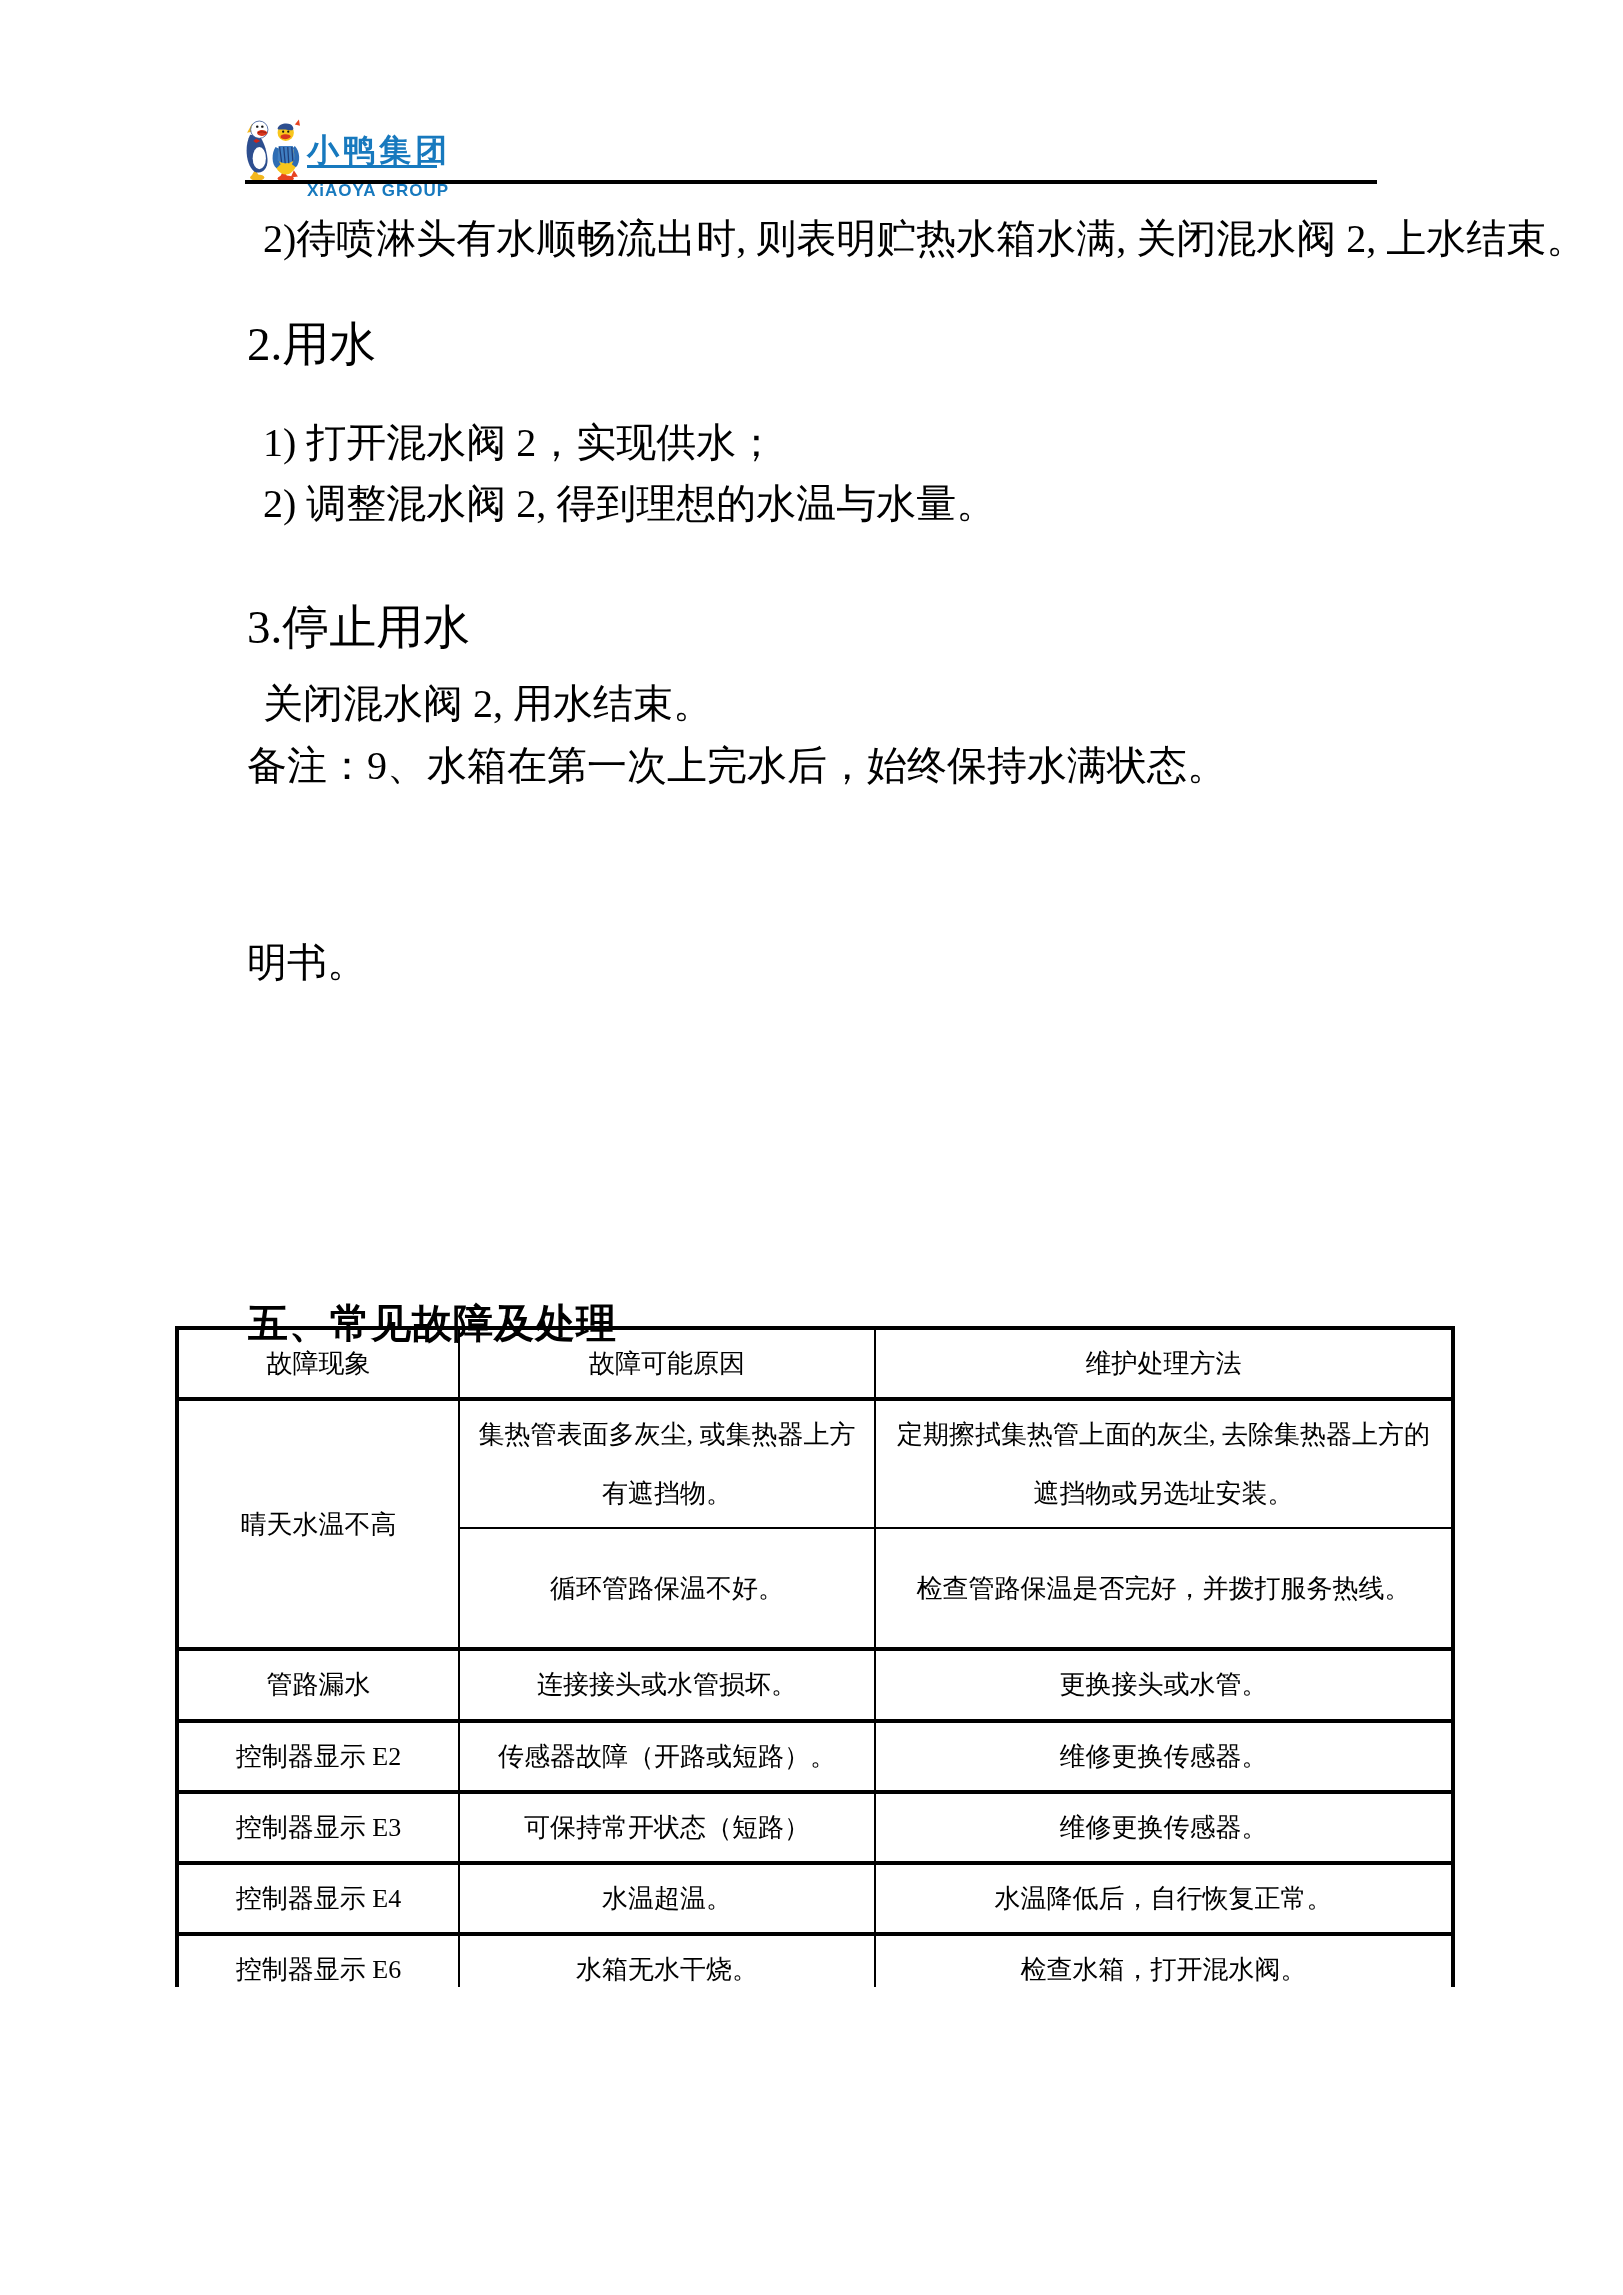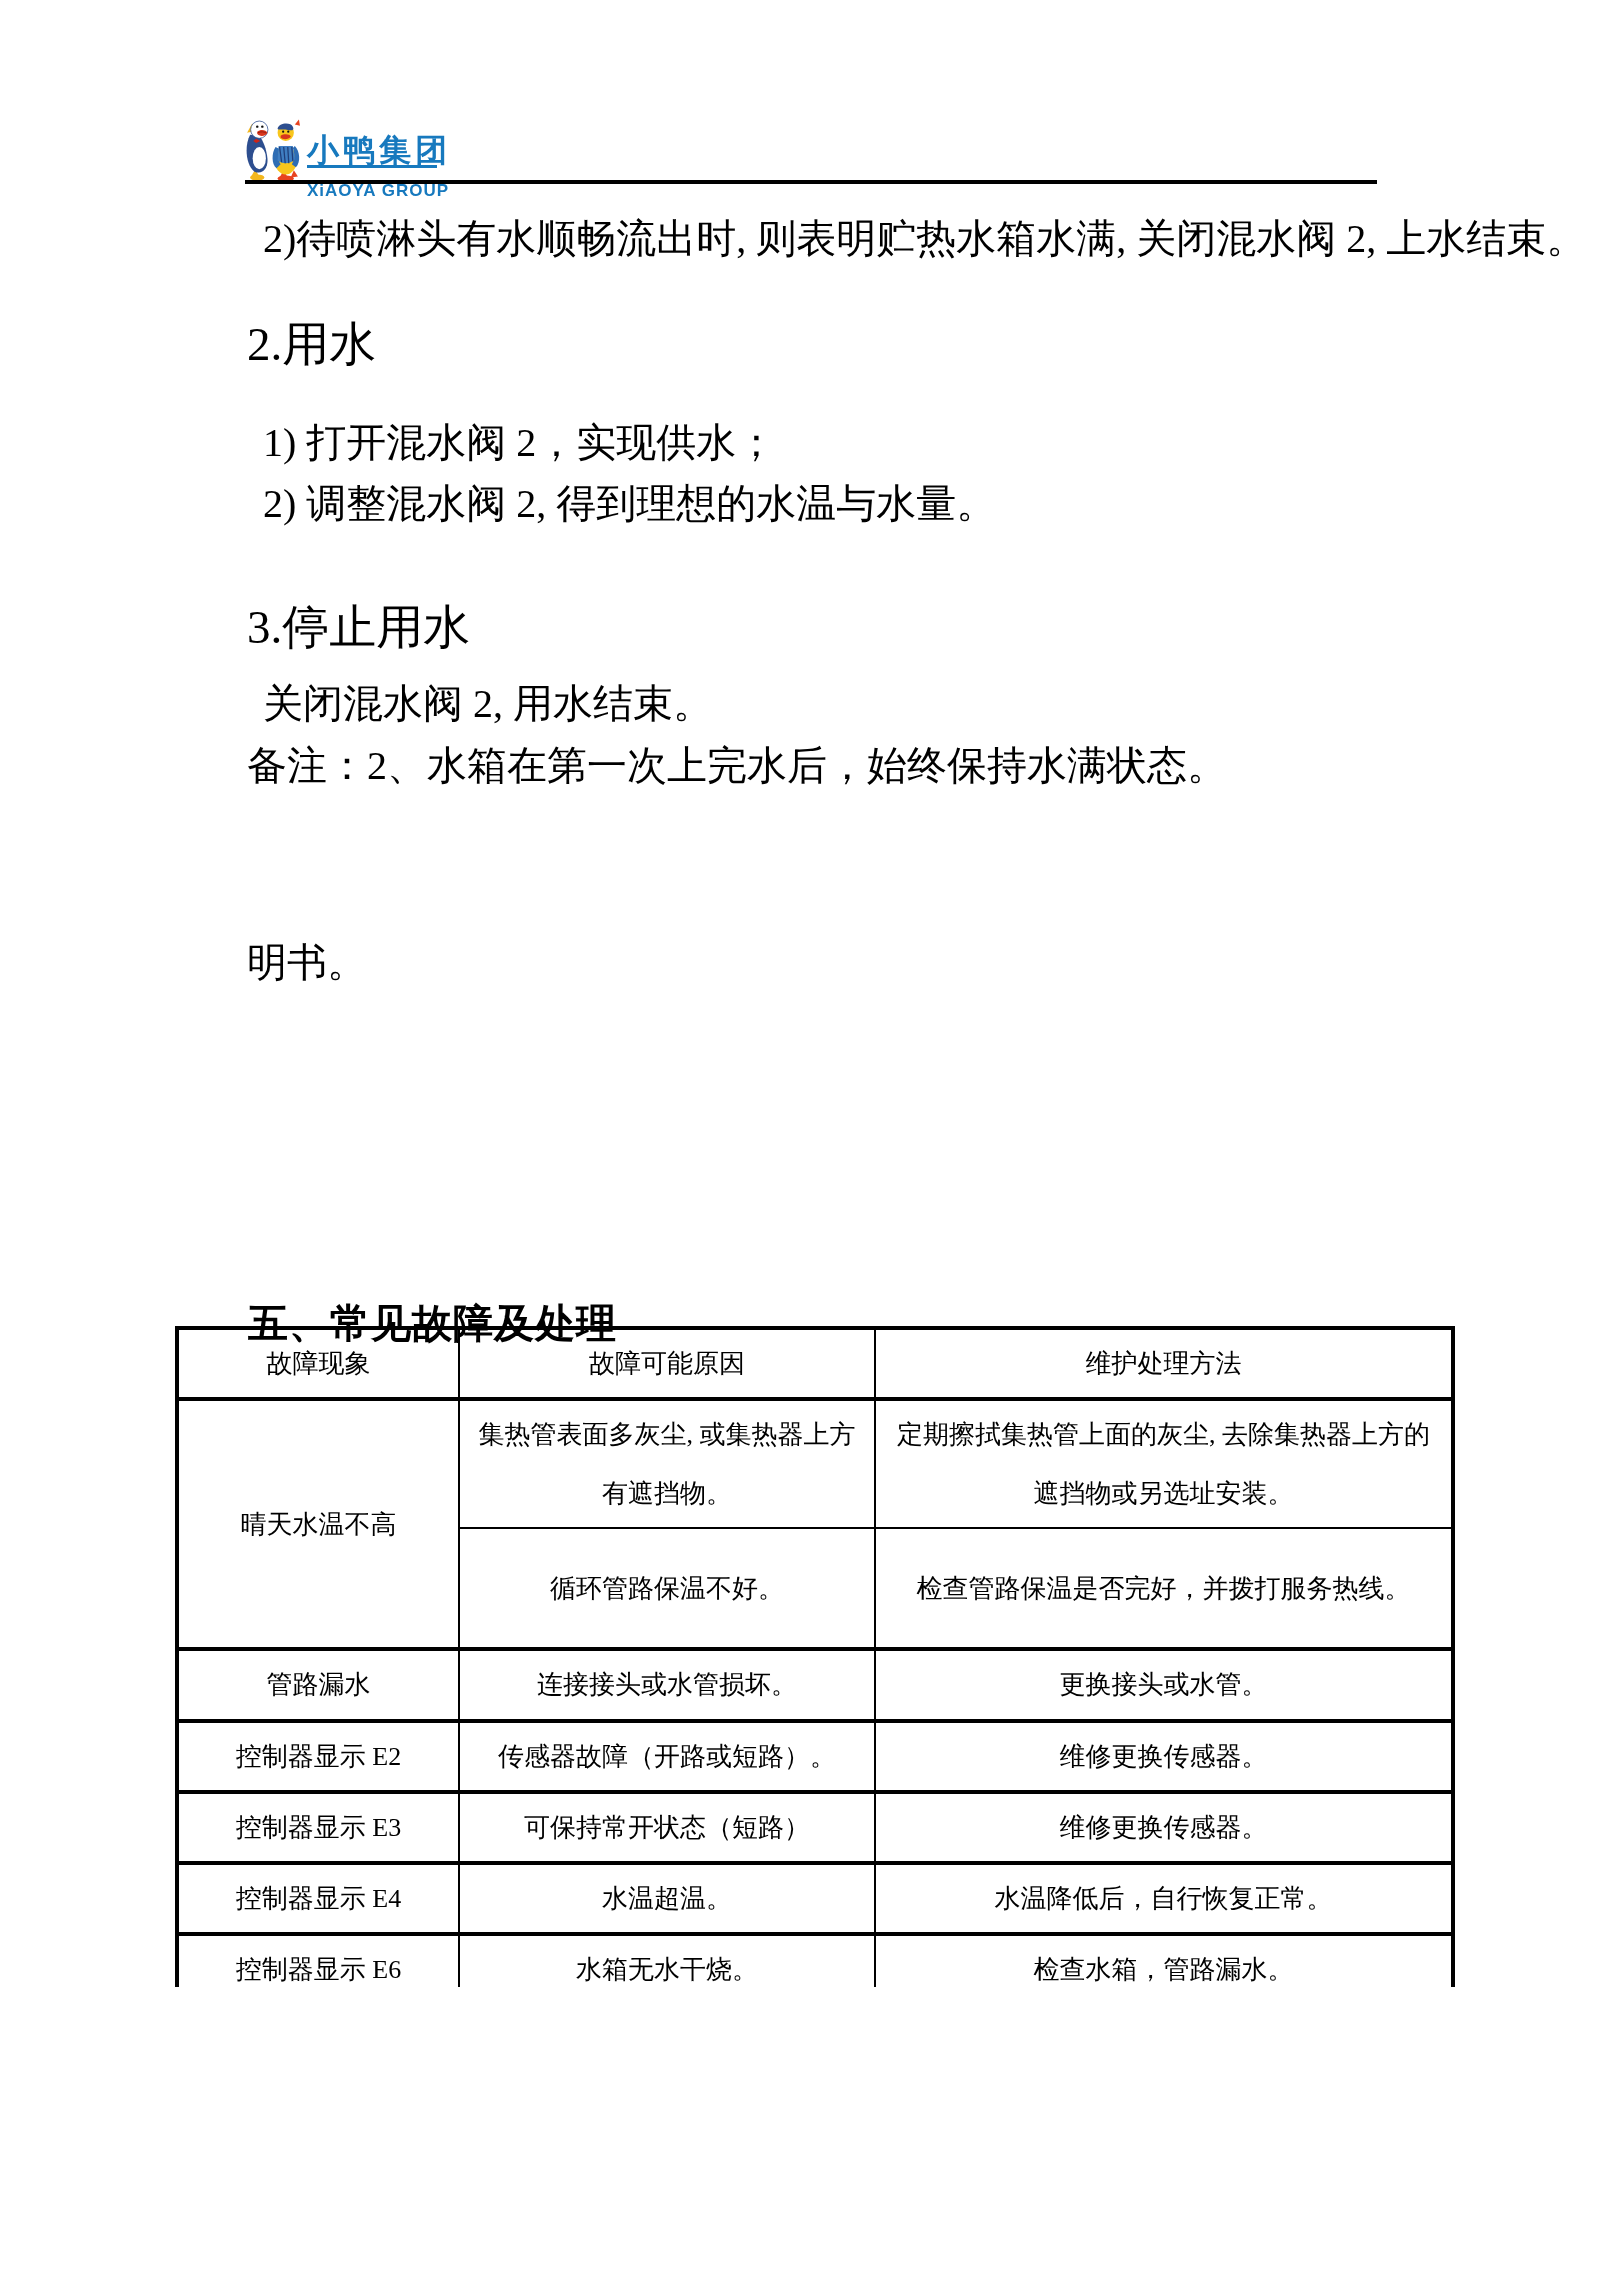--- a/index.html
+++ b/index.html
@@ -115,21 +115,21 @@
   <div class="abs h-num" style="left:247px; top:316px;">2.用水</div>
 
   <div class="abs body-line" style="left:263px; top:419px;">1)  打开混水阀 2，实现供水；</div>
 
   <div class="abs body-line" style="left:263px; top:480px;">2)  调整混水阀 2, 得到理想的水温与水量。</div>
 
   <div class="abs h-num" style="left:247px; top:599px;">3.停止用水</div>
 
   <div class="abs body-line" style="left:263px; top:680px;">关闭混水阀 2, 用水结束。</div>
 
-  <div class="abs body-line" style="left:247px; top:742px;">备注：2、水箱在第一次上完水后，始终保持水满状态。</div>
+  <div class="abs body-line" style="left:247px; top:742px;">备注：9、水箱在第一次上完水后，始终保持水满状态。</div>
 
 
 
   <div class="abs body-line" style="left:247px; top:939px;">明书。</div>
 
   <div class="abs h-bold" style="left:248px; top:1261px;margin-top:35px;">五、常见故障及处理</div>
 
   <div class="fault-table-wrap">
     <table class="fault">
       <colgroup>
@@ -168,21 +168,21 @@
           <td class="left">维修更换传感器。</td>
         </tr>
         <tr class="erow">
           <td class="left">控制器显示 E4</td>
           <td class="left">水温超温。</td>
           <td class="left">水温降低后，自行恢复正常。</td>
         </tr>
         <tr class="last">
           <td class="left">控制器显示 E6</td>
           <td class="left">水箱无水干烧。</td>
-          <td class="left">检查水箱，管路漏水。</td>
+          <td class="left">检查水箱，打开混水阀。</td>
         </tr>
       </tbody>
     </table>
   </div>
 
   <div class="page-number">7</div>
 
 </div>
 
 

